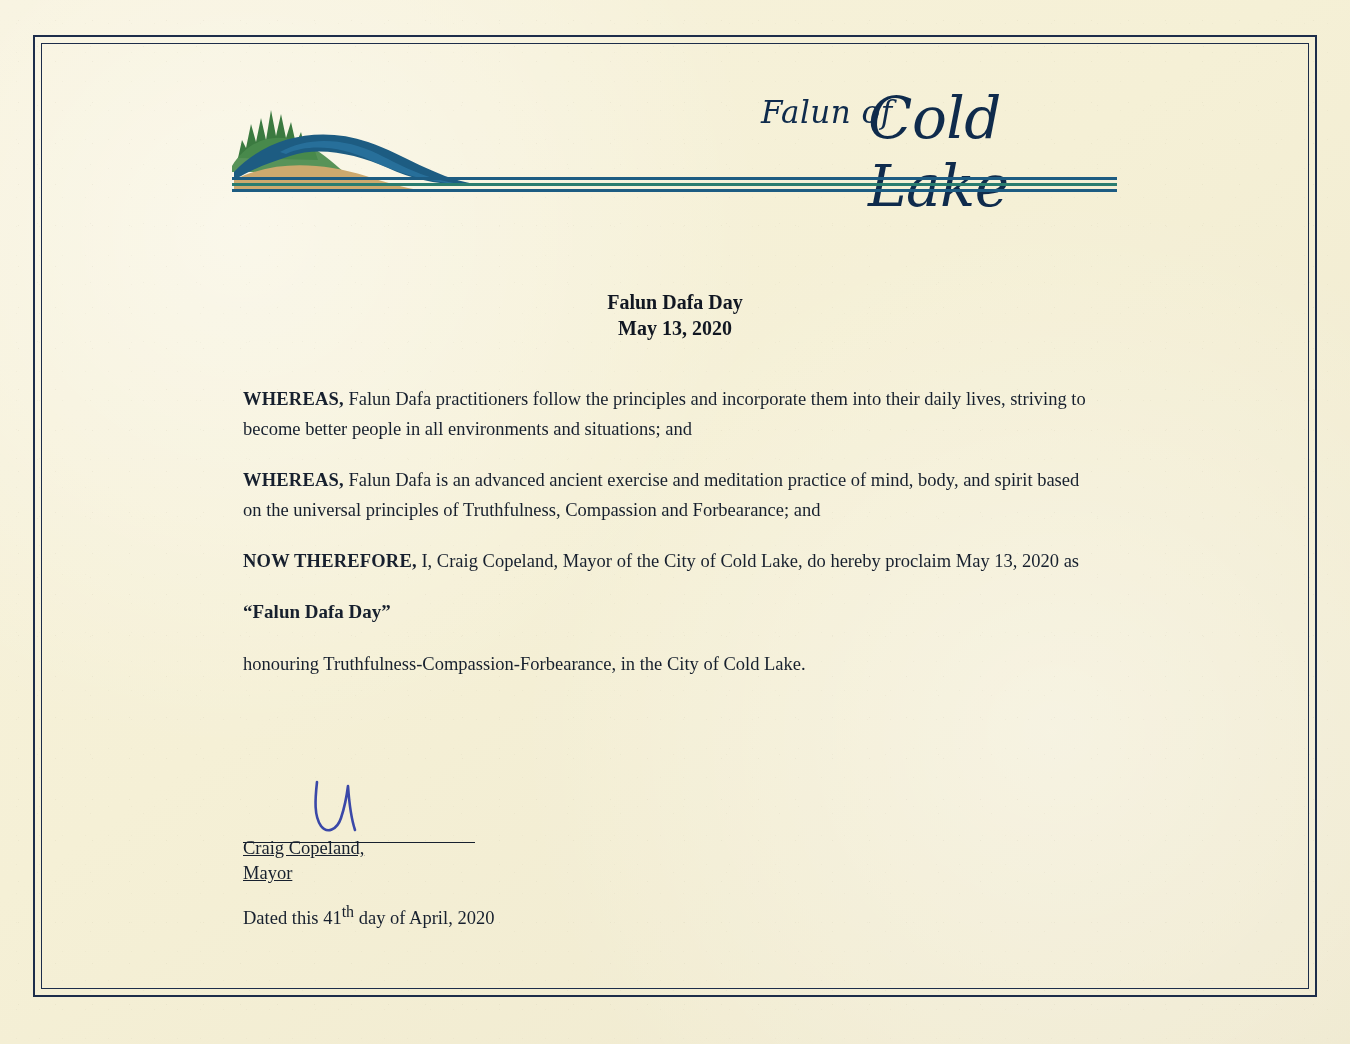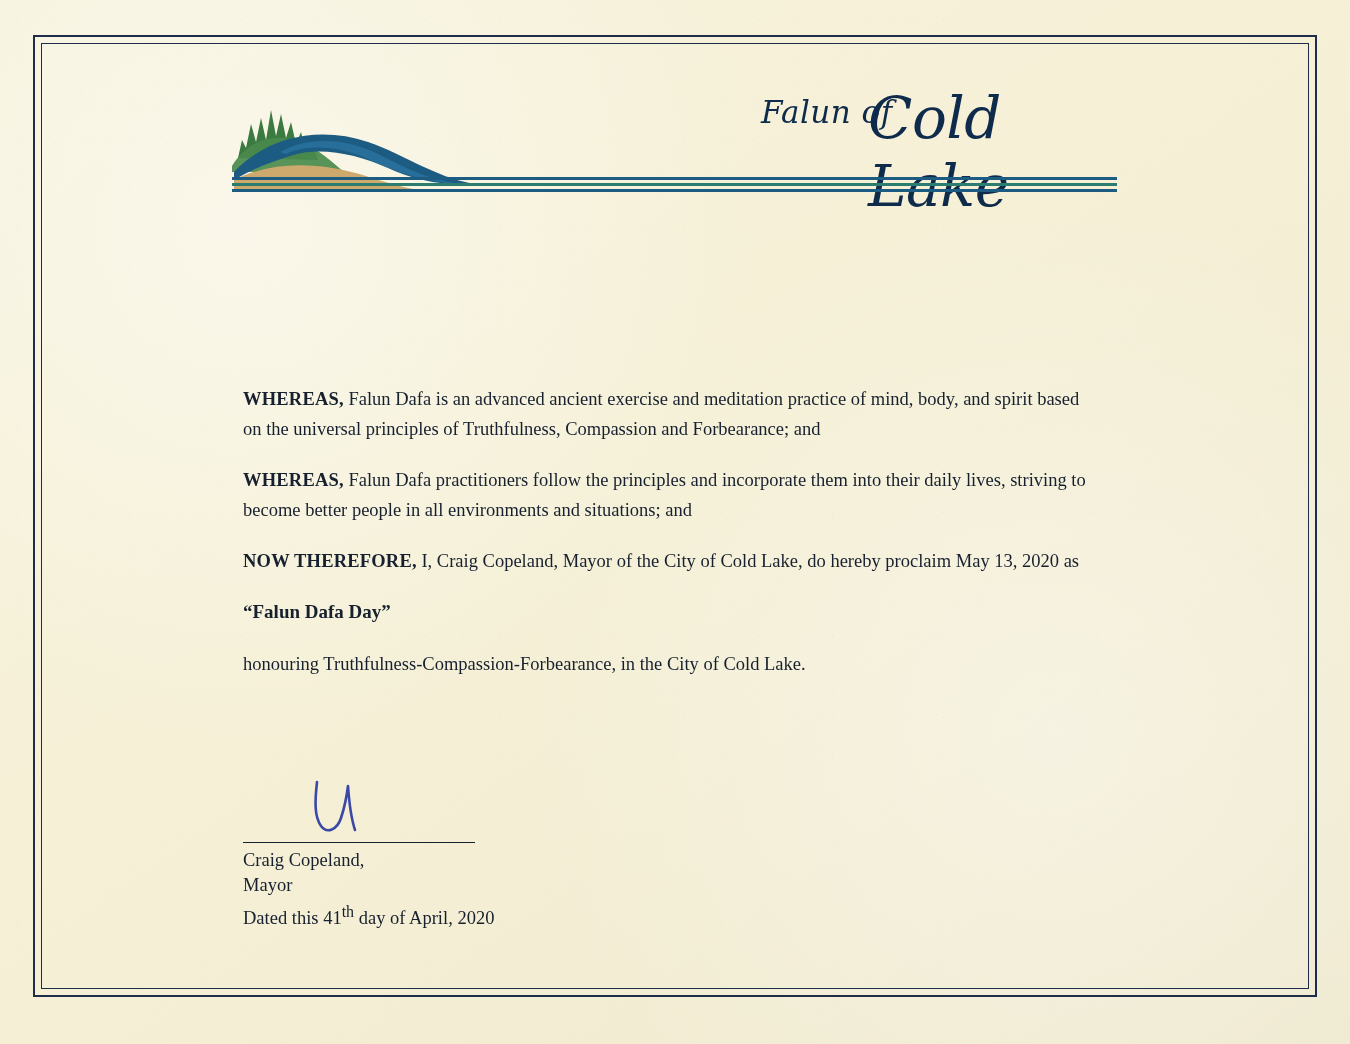--- a/index.html
+++ b/index.html
@@ -186,24 +186,25 @@
     position: absolute;
     left: 0;
     top: 62px;
     width: 232px;
     height: 0;
     border-top: 1.5px solid #17202e;
   }
   .sig-name {
     position: absolute;
     left: 0;
-    top: 68px;
+    top: 56px;
     font-size: 18.5px;
     line-height: 25px;
     color: #17202e;
+    text-decoration: underline;
   }
   .dated {
     position: absolute;
     left: 243px;
     top: 903px;
     font-size: 18.5px;
     color: #17202e;
   }
   .dated sup {
     font-size: 16px;
@@ -240,29 +241,33 @@
       <div class="cold-lake">Cold Lake</div>
     </div>
 
     <div class="logo-rules">
       <div class="rule r1"></div>
       <div class="rule r2"></div>
       <div class="rule r3"></div>
     </div>
 
 
+    <div class="subtitle">
+      <div>Falun Dafa Day</div>
+      <div>May 13, 2020</div>
+    </div>
 
     <div class="body-block">
+
+      <p class="para">
+        <b>WHEREAS,</b><span> Falun Dafa practitioners follow the principles and incorporate them into their daily lives, striving to become better people in all environments and situations; and</span>
+      </p>
 
       <p class="para">
         <b>WHEREAS,</b><span> Falun Dafa is an advanced ancient exercise and meditation practice of mind, body, and spirit based on the universal principles of Truthfulness, Compassion and Forbearance; and</span>
-      </p>
-
-      <p class="para">
-        <b>WHEREAS,</b><span> Falun Dafa practitioners follow the principles and incorporate them into their daily lives, striving to become better people in all environments and situations; and</span>
       </p>
 
 
 
       <p class="para">
         <b>NOW THEREFORE,</b><span> I, Craig Copeland, Mayor of the City of Cold Lake, do hereby proclaim May 13, 2020 as</span>
       </p>
 
       <p class="quote-line">“Falun Dafa Day”</p>
 

